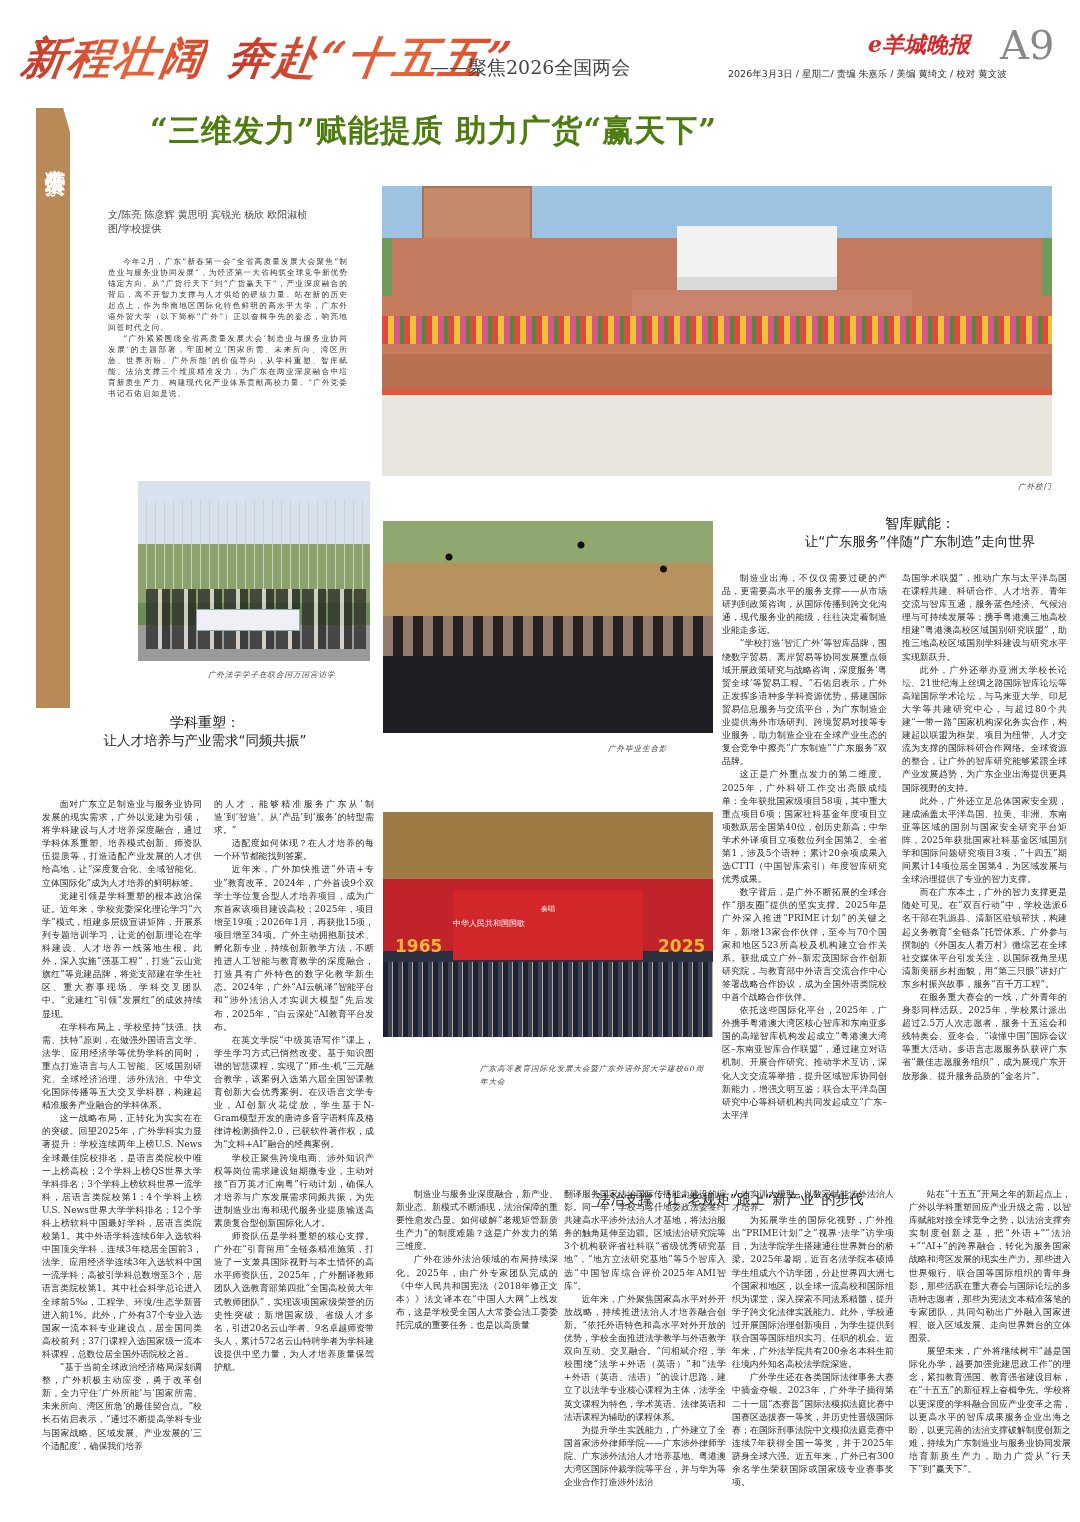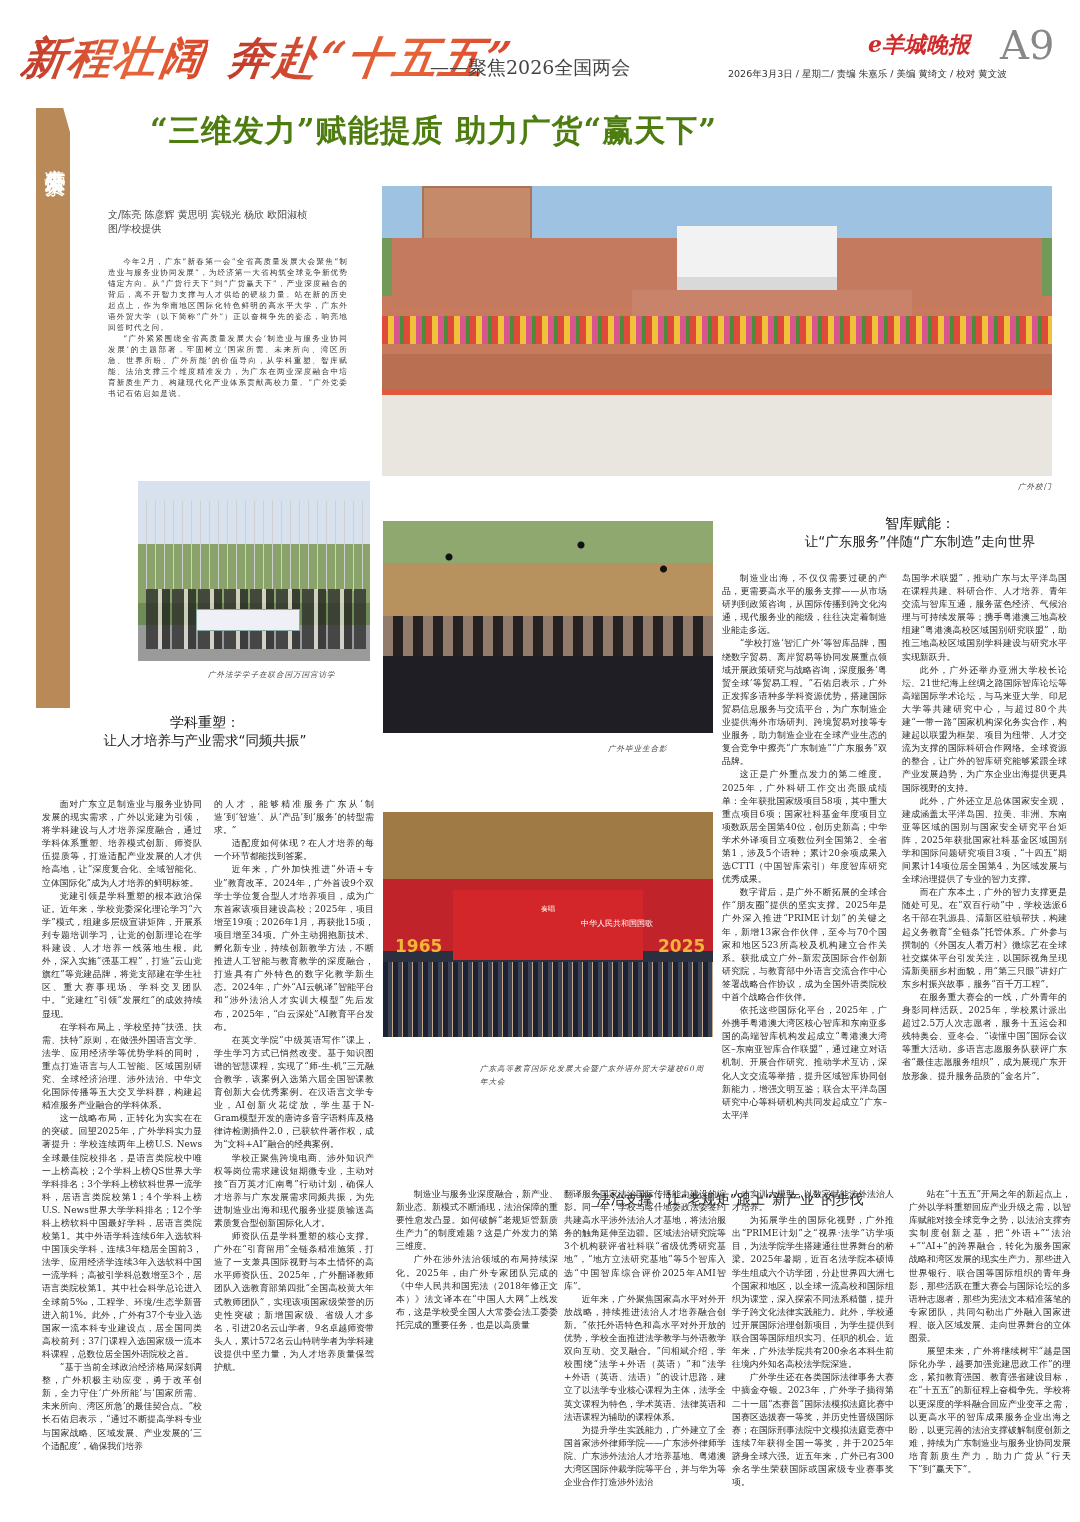--- a/index.html
+++ b/index.html
@@ -52,21 +52,21 @@
   .photo-grad { left: 383px; top: 521px; width: 330px; height: 212px;
     background: linear-gradient(180deg, #8fa870 0 20%, #b8925e 20% 45%, #1e1e24 45% 100%); }
   .grad-caps { position: absolute; left: 0; top: 0; width: 330px; height: 120px; background: radial-gradient(circle at 20% 30%, #111 3px, transparent 4px), radial-gradient(circle at 60% 20%, #111 3px, transparent 4px), radial-gradient(circle at 85% 40%, #111 3px, transparent 4px); }
   .grad-faces { position: absolute; left: 0; top: 95px; width: 330px; height: 40px; background: repeating-linear-gradient(90deg, #e0b99a 0 10px, #2a2220 10px 20px); opacity: .6; }
 
   .photo-ceremony { left: 383px; top: 812px; width: 330px; height: 225px;
     background: linear-gradient(180deg, #a07a45 0 30%, #c0242a 30% 62%, #2b3040 62% 100%); }
   .cer-screen { position: absolute; left: 70px; top: 78px; width: 190px; height: 70px; background: #d3262b; }
   .cer-y1, .cer-y2 { position: absolute; top: 124px; font-family: "DejaVu Sans", sans-serif; font-weight: bold; font-size: 17px; color: #f2b636; }
   .cer-y1 { left: 12px; } .cer-y2 { left: 275px; }
-  .cer-title { position: absolute; left: 70px; top: 106px; width: 200px; text-align: right; font-size: 8px; color: #fff; font-family: "DejaVu Sans", sans-serif; }
+  .cer-title { position: absolute; left: 70px; top: 106px; width: 200px; text-align: left; font-size: 8px; color: #fff; font-family: "DejaVu Sans", sans-serif; }
   .cer-sub { position: absolute; left: 70px; top: 92px; width: 190px; text-align: center; font-size: 7px; color: #ffe; font-family: "DejaVu Sans", sans-serif; }
   .cer-crowd { position: absolute; left: 0; top: 150px; width: 330px; height: 75px; background: repeating-linear-gradient(90deg, #1c2232 0 5px, #3a4256 5px 9px, #c8a88c 9px 10px); }
 
   
   .sec-head { position: absolute; text-align: center; font-family: "DejaVu Sans", sans-serif; color: #222; }
   .sec-head .t1 { font-size: 14px; line-height: 18px; }
   .sec-head .t2 { font-size: 13.5px; line-height: 18px; }
 
   
   .col { position: absolute; font-size: 8.9px; line-height: 13.1px; color: #2a2a2a; text-align: justify; letter-spacing: 0.05px; }

